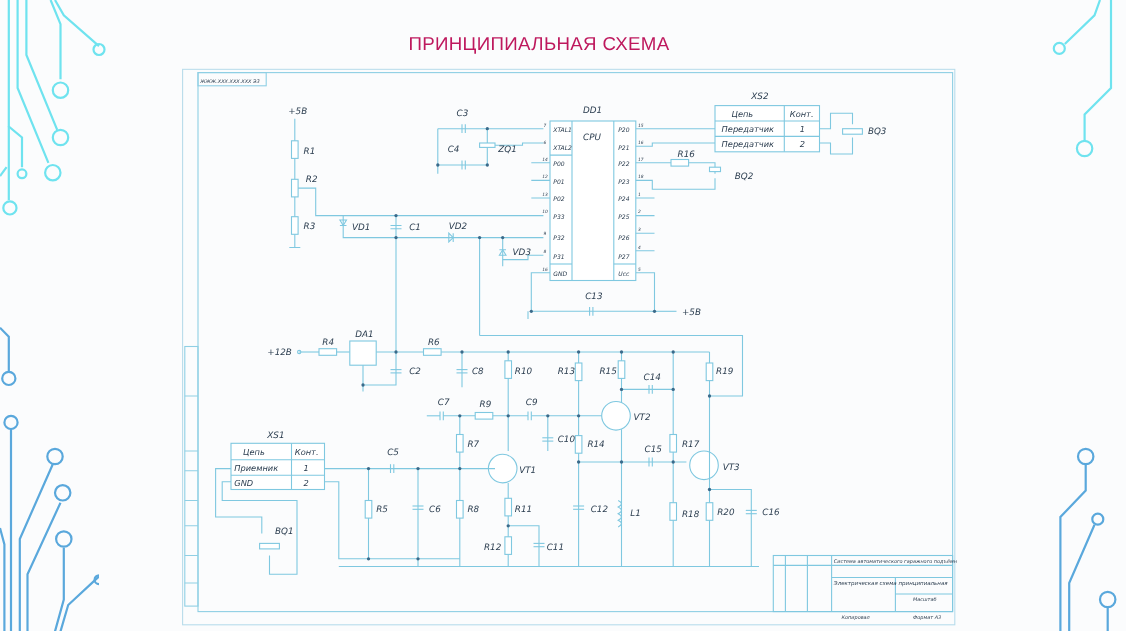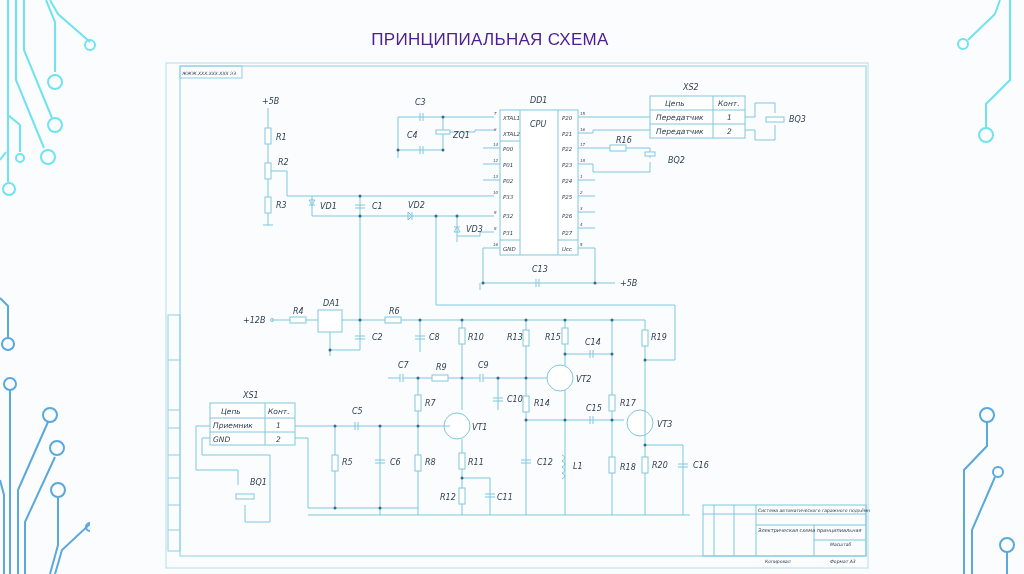--- a/index.html
+++ b/index.html
@@ -1,17 +1,17 @@
 <!DOCTYPE html>
 <html><head>
 <meta charset="utf-8">
 <style>
   html,body{margin:0;padding:0;}
   body{width:1024px;height:574px;background:#fbfcfd;position:relative;overflow:hidden;font-family:"Liberation Sans",sans-serif;}
-  .title{position:absolute;left:0;width:980px;top:30px;text-align:center;font-size:17px;color:#4c1d95;letter-spacing:0.3px;}
+  .title{position:absolute;left:0;width:980px;top:30px;text-align:center;font-size:17px;color:#be185d;letter-spacing:0.3px;}
   .deco{position:absolute;}
   svg text{font-family:"DejaVu Sans",sans-serif;font-style:italic;fill:#2c3e50;}
   .sheet{position:absolute;left:165px;top:62px;width:705px;height:508px;}
 </style>
 </head>
 <body>
 
 <svg class="deco" style="left:0;top:0" width="110" height="200" viewBox="0 0 110 200">
   <g fill="none" stroke="#6fe3ef" stroke-width="2">
     <path d="M50 0 L58 14 L90 42"></path>

